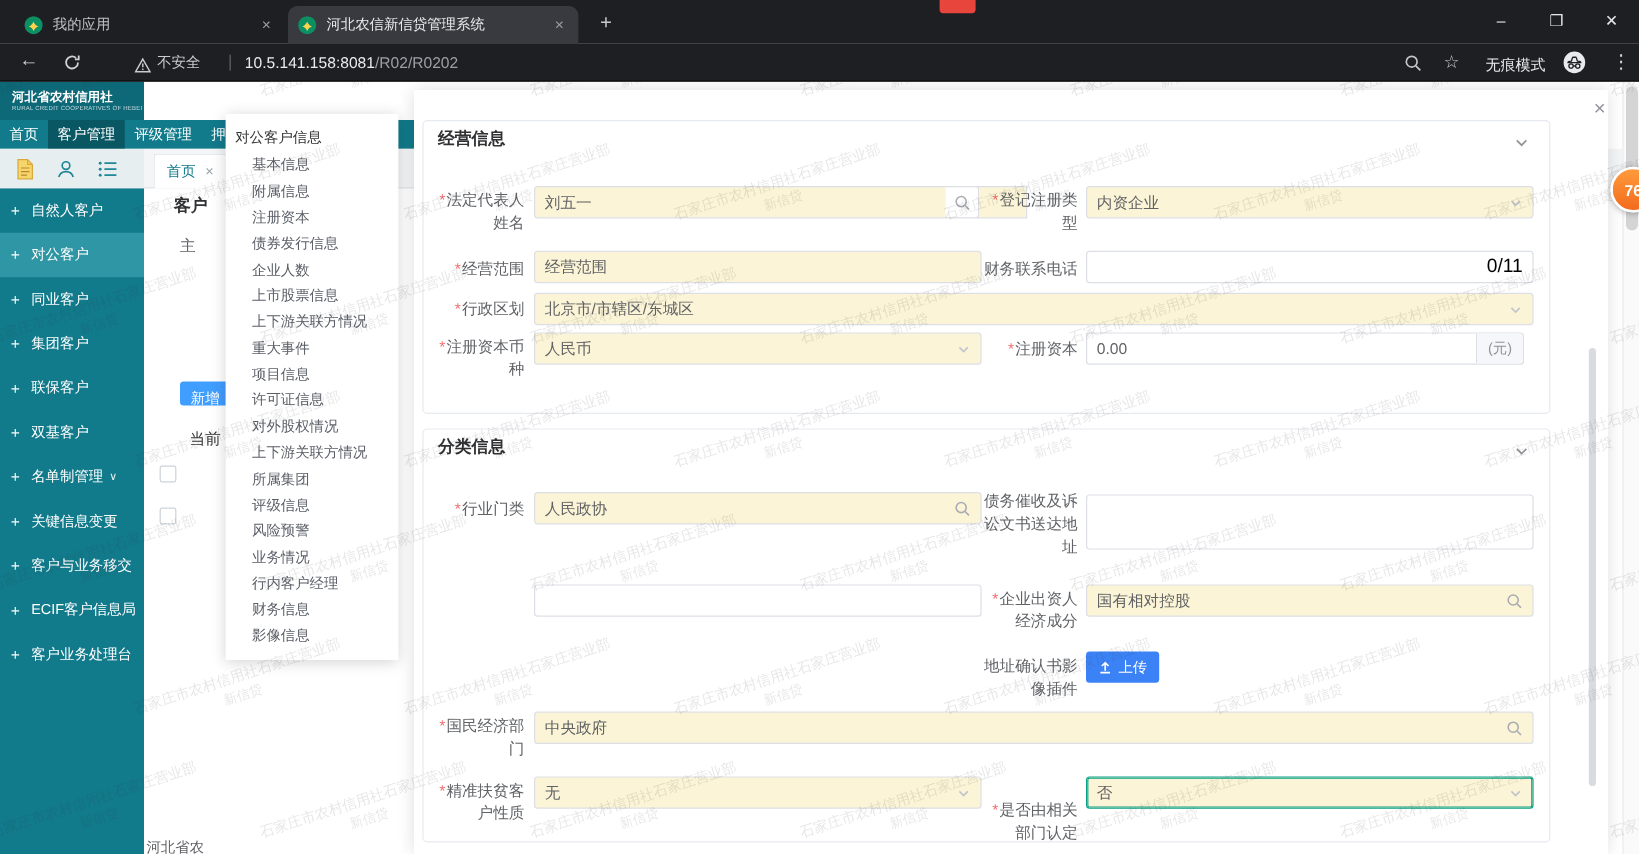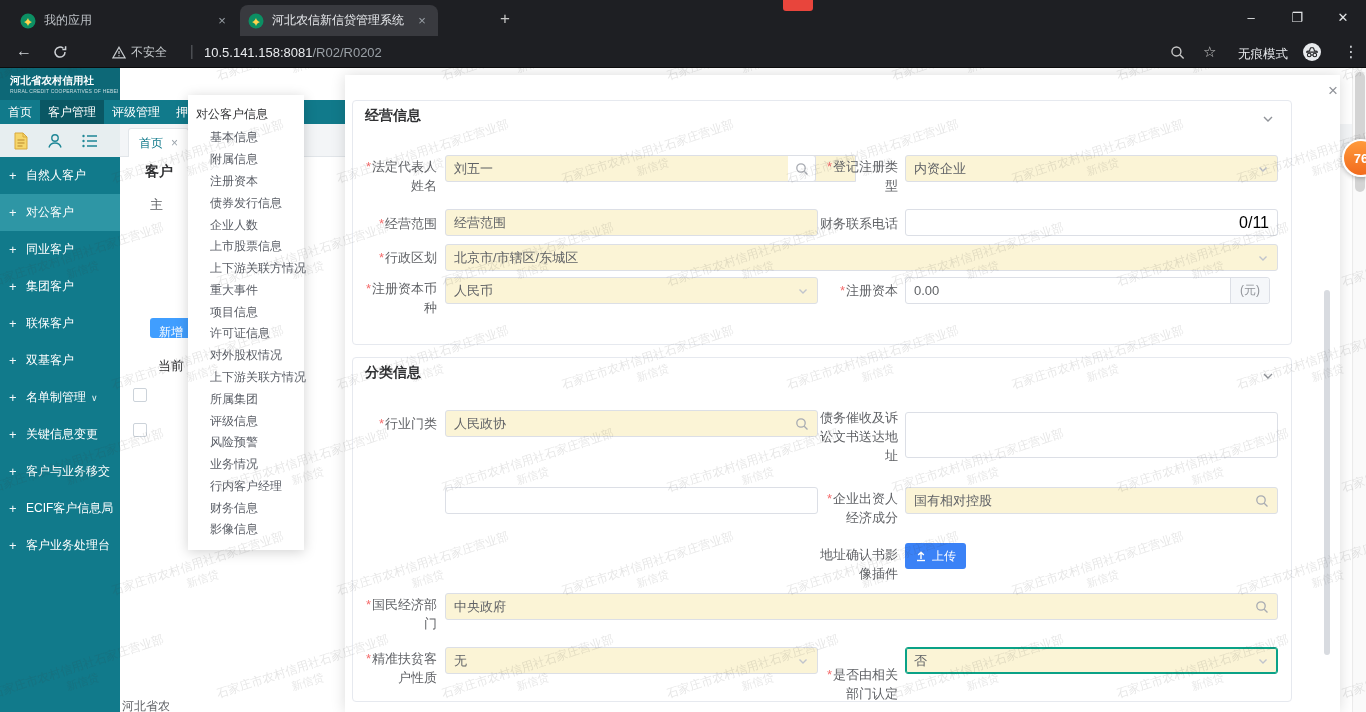--- a/index.html
+++ b/index.html
@@ -12,21 +12,21 @@
 .tab .title{font-size:12px;color:#bdc1c6;white-space:nowrap;overflow:hidden;flex:1}
 .tab.active{background:#393a3f}
 .tab.active .title{color:#e8eaed}
 .tab-close{color:#9aa0a6;font-size:13px;width:16px;text-align:center;flex:none}
 .favicon{width:16px;height:16px;flex:none}
 .newtab{position:absolute;left:494px;top:8px;width:22px;height:22px;color:#c7c7c7;font-size:17px;line-height:21px;text-align:center}
 .winctl{position:absolute;top:0;height:36px;width:46px;color:#e4e6e8;text-align:center;line-height:36px;font-size:13px}
 .rec-indicator{position:absolute;left:783px;top:0;width:30px;height:11px;background:#e8453c;border-radius:0 0 3px 3px}
 .toolbar{position:absolute;left:0;top:36px;width:1366px;height:32px;background:#1e1f23;border-bottom:1px solid #0c0c0d;z-index:80}
 .tool-ic{position:absolute;color:#cfd2d6;font-size:15px}
-.sec-warn{position:absolute;left:112px;top:8px;display:flex;align-items:center;gap:5px;color:#c8cccf;font-size:12px}
+.sec-warn{position:absolute;left:112px;top:8px;display:flex;align-items:flex-end;gap:5px;color:#c8cccf;font-size:12px}
 .divider{position:absolute;left:190px;top:7px;color:#5a5d62;font-size:14px}
 .url{position:absolute;left:204px;top:9px;font-size:13px;white-space:nowrap}
 .url .host{color:#e8eaed}
 .url .path{color:#9aa0a6}
 .incog-label{position:absolute;left:1238px;top:10px;color:#e8eaed;font-size:12.5px}
 
 .logo-block{position:absolute;left:0;top:68px;width:120px;height:32px;background:#0d6877;display:flex;align-items:center;gap:5px;padding:0 5px;overflow:hidden;z-index:1}
 .logo-title{color:#fff;font-size:10.5px;font-weight:bold;white-space:nowrap}
 .logo-sub{color:rgba(255,255,255,.75);font-size:5px;white-space:nowrap;letter-spacing:.2px}
 .topnav{position:absolute;left:0;top:100px;width:360px;height:24px;background:#117a8b;display:flex;z-index:1}
@@ -40,21 +40,21 @@
 .side-caret{font-size:9px;opacity:.9}
 .content-tabstrip{position:absolute;left:120px;top:124px;width:1232px;height:33px;background:#f3f5f7;border-bottom:1px solid #e2e6ea;z-index:1}
 .page-tab{position:absolute;left:8px;top:4px;height:29px;background:#fff;border:1px solid #e2e6ea;border-bottom:none;border-radius:3px 3px 0 0;display:flex;align-items:center;gap:8px;padding:0 10px;font-size:12px;color:#117a8b}
 .page-tab .x{color:#9aa3ab;font-size:12px}
 .frag{position:absolute;color:#303133;z-index:1}
 .btn-blue{position:absolute;background:#409eff;color:#fff;font-size:12px;height:20px;line-height:28px;padding:0 9px;border-radius:3px;z-index:1;white-space:nowrap;overflow:hidden}
 .checkbox{position:absolute;width:14px;height:14px;border:1px solid #ccd3da;border-radius:2px;background:#fff;z-index:1}
 .page-scroll{position:absolute;left:1352px;top:68px;width:14px;height:644px;background:#fafafa;border-left:1px solid #ececec;z-index:2}
 .page-scroll .thumb{position:absolute;left:2px;top:4px;width:10px;height:120px;background:#d4d4d4;border-radius:5px}
 
-.tree-panel{position:absolute;left:188px;top:95px;width:116px;background:#fff;box-shadow:0 2px 12px rgba(0,0,0,.18);padding:9px 0;font-size:12px;color:#5a5e66;z-index:30}
+.tree-panel{position:absolute;left:188px;top:95px;width:144px;background:#fff;box-shadow:0 2px 12px rgba(0,0,0,.18);padding:9px 0;font-size:12px;color:#5a5e66;z-index:30}
 .tree-root{padding:2px 0 4px 8px;color:#303133}
 .tree-item{padding:2.4px 0 2.4px 22px;white-space:nowrap}
 
 .modal{position:absolute;left:345px;top:75px;width:995px;height:637px;background:#fff;box-shadow:0 0 14px rgba(0,0,0,.14);z-index:20}
 .card{position:absolute;background:#fff;border:1px solid #e6e9ef;border-radius:4px}
 .sec-title{position:absolute;font-size:14px;color:#303133;font-weight:bold}
 .sec-chev{position:absolute}
 .modal-close{position:absolute;left:978px;top:6px;font-size:17px;color:#909399;width:20px;text-align:center}
 .lbl{position:absolute;width:80px;text-align:right;font-size:13px;color:#606266;line-height:19px;word-break:break-all}
 .req{color:#f56c6c;margin-right:1px}
@@ -83,21 +83,21 @@
 
   <div class="tabbar">
     <div class="tab" style="left:12px;width:226px">
       <svg class="favicon" viewBox="0 0 16 16">
           <circle cx="8" cy="8" r="7.5" fill="#0c8f63"></circle>
           <path d="M4 9c2-.5 3-2 4-4 .5 2 2 3.5 4 4-2 .8-3.5 2-4 4-.5-2-2-3.2-4-4Z" fill="#ffd24d"></path>
         </svg>
       <span class="title">我的应用</span>
       <span class="tab-close">×</span>
     </div>
-    <div class="tab active" style="left:240px;width:198px">
+    <div class="tab active" style="left:240px;width:242px">
       <svg class="favicon" viewBox="0 0 16 16">
           <circle cx="8" cy="8" r="7.5" fill="#0c8f63"></circle>
           <path d="M4 9c2-.5 3-2 4-4 .5 2 2 3.5 4 4-2 .8-3.5 2-4 4-.5-2-2-3.2-4-4Z" fill="#ffd24d"></path>
         </svg>
       <span class="title">河北农信新信贷管理系统</span>
       <span class="tab-close">×</span>
     </div>
     <div class="newtab">+</div>
     <div class="rec-indicator"></div>
     <div class="winctl" style="right:92px">–</div>

